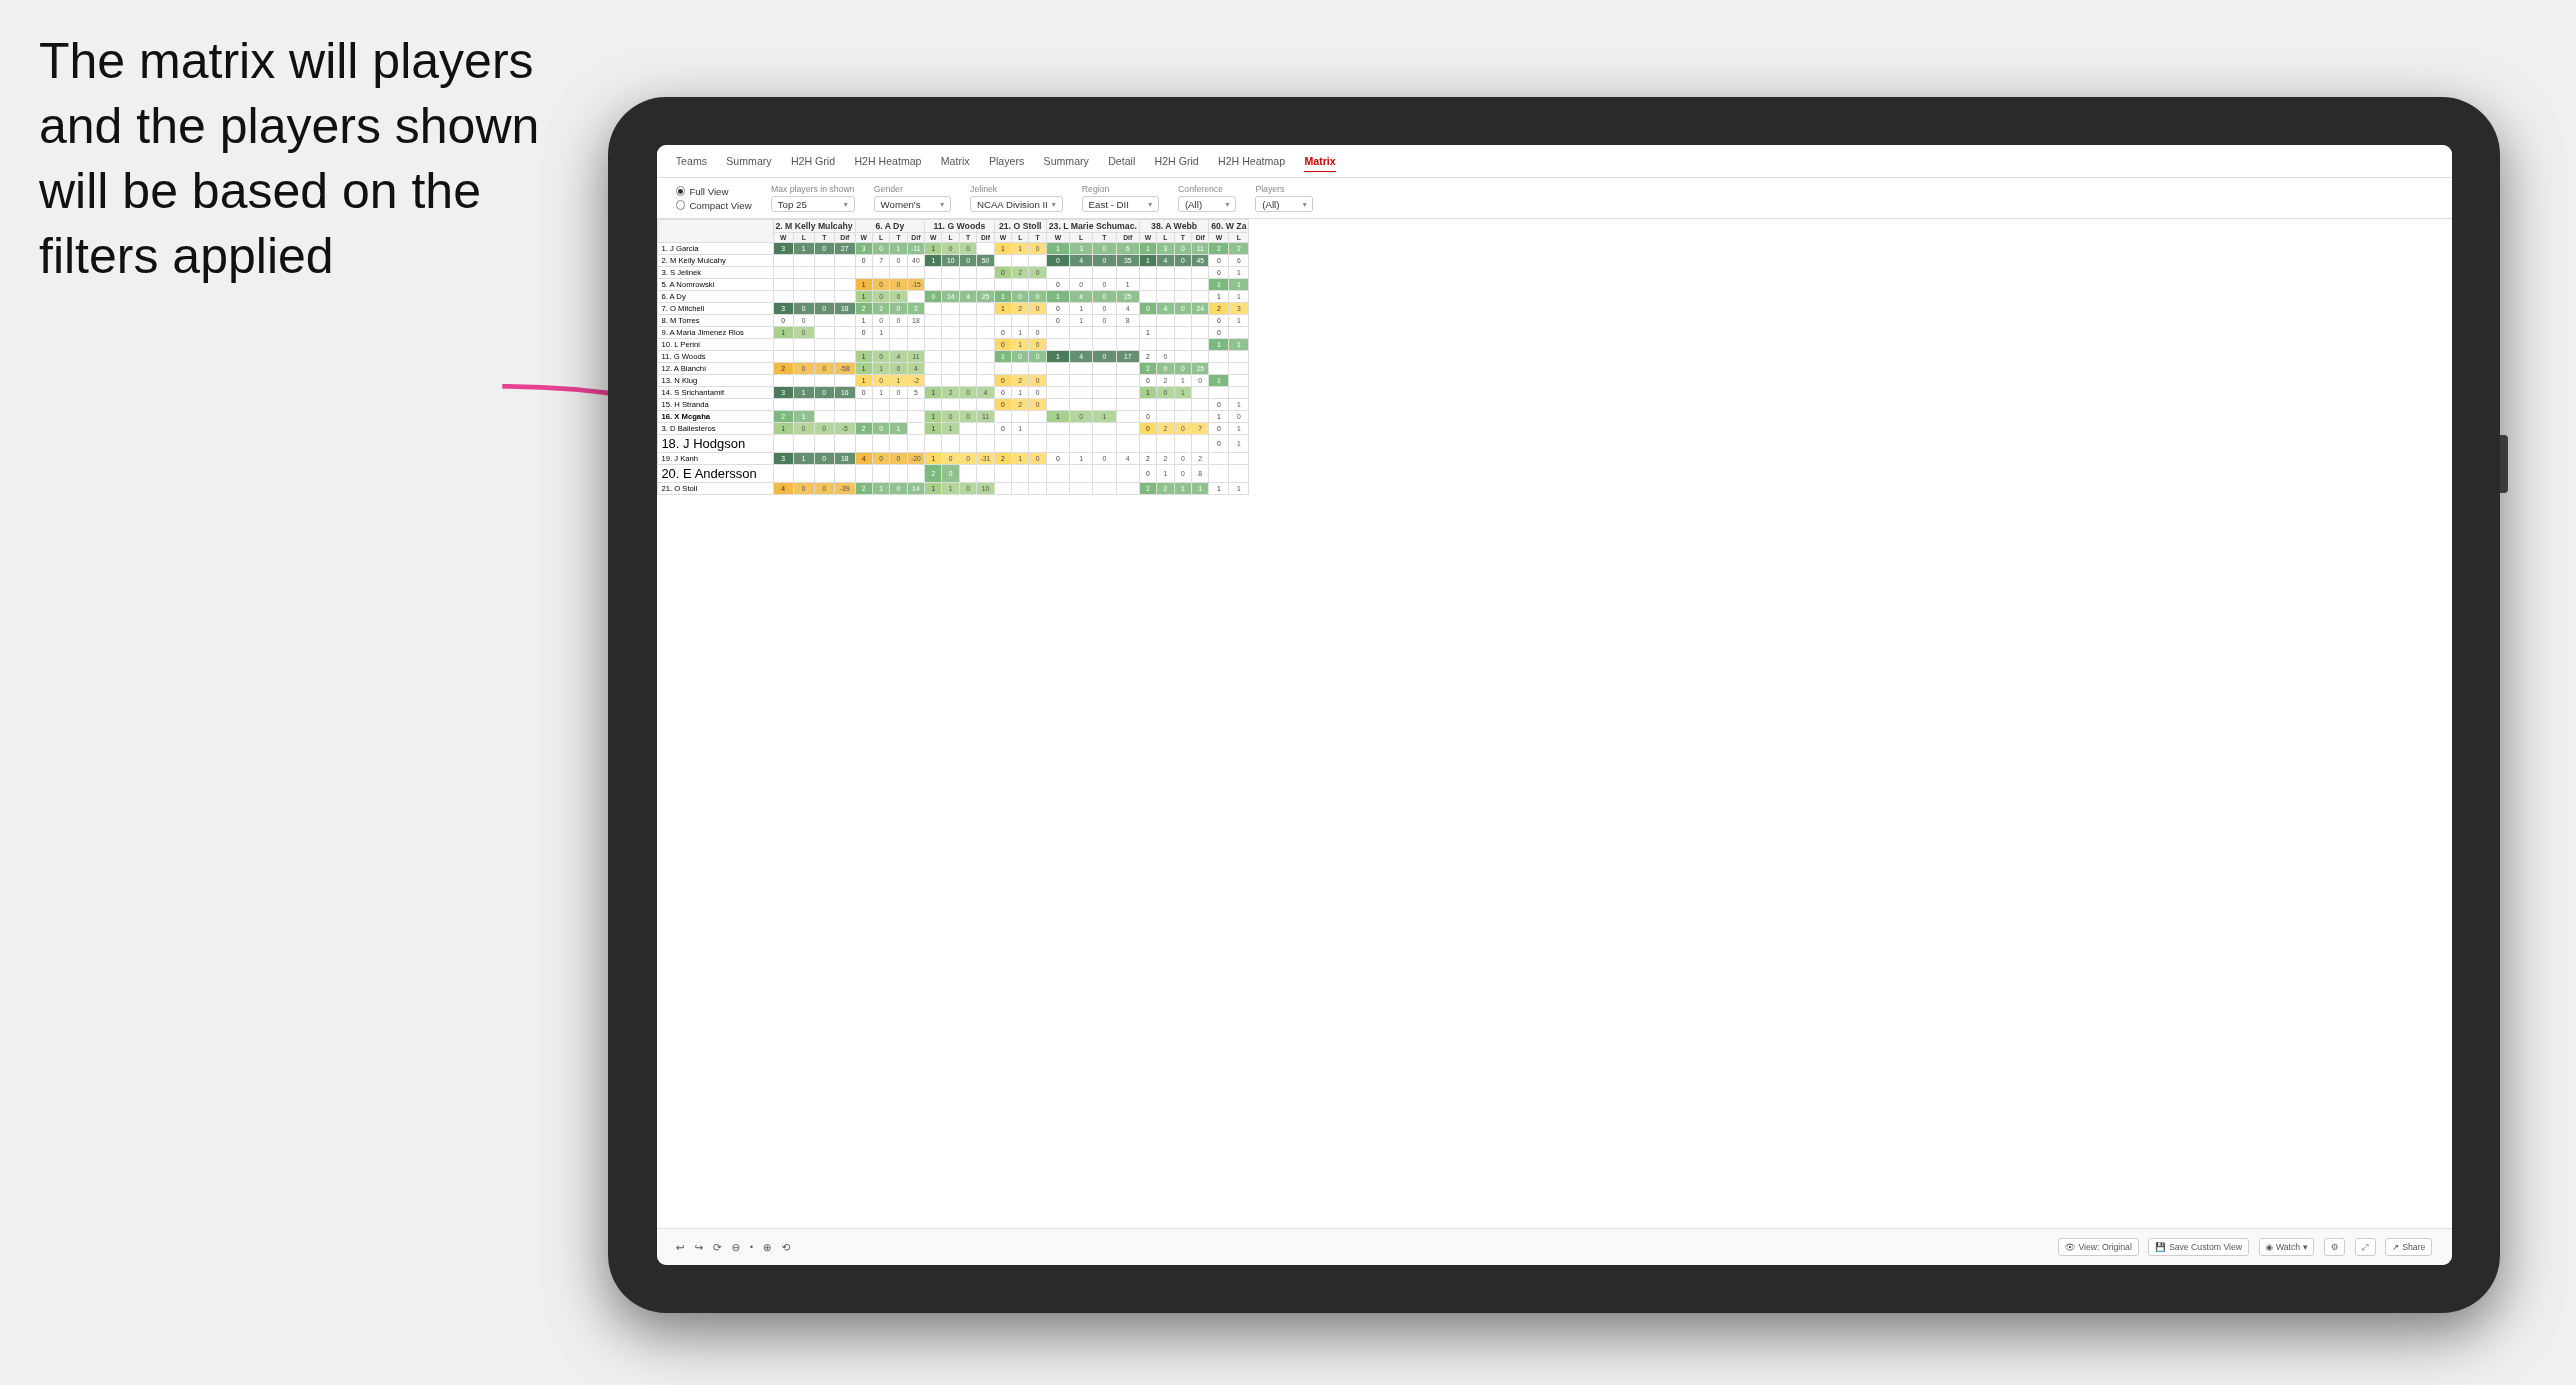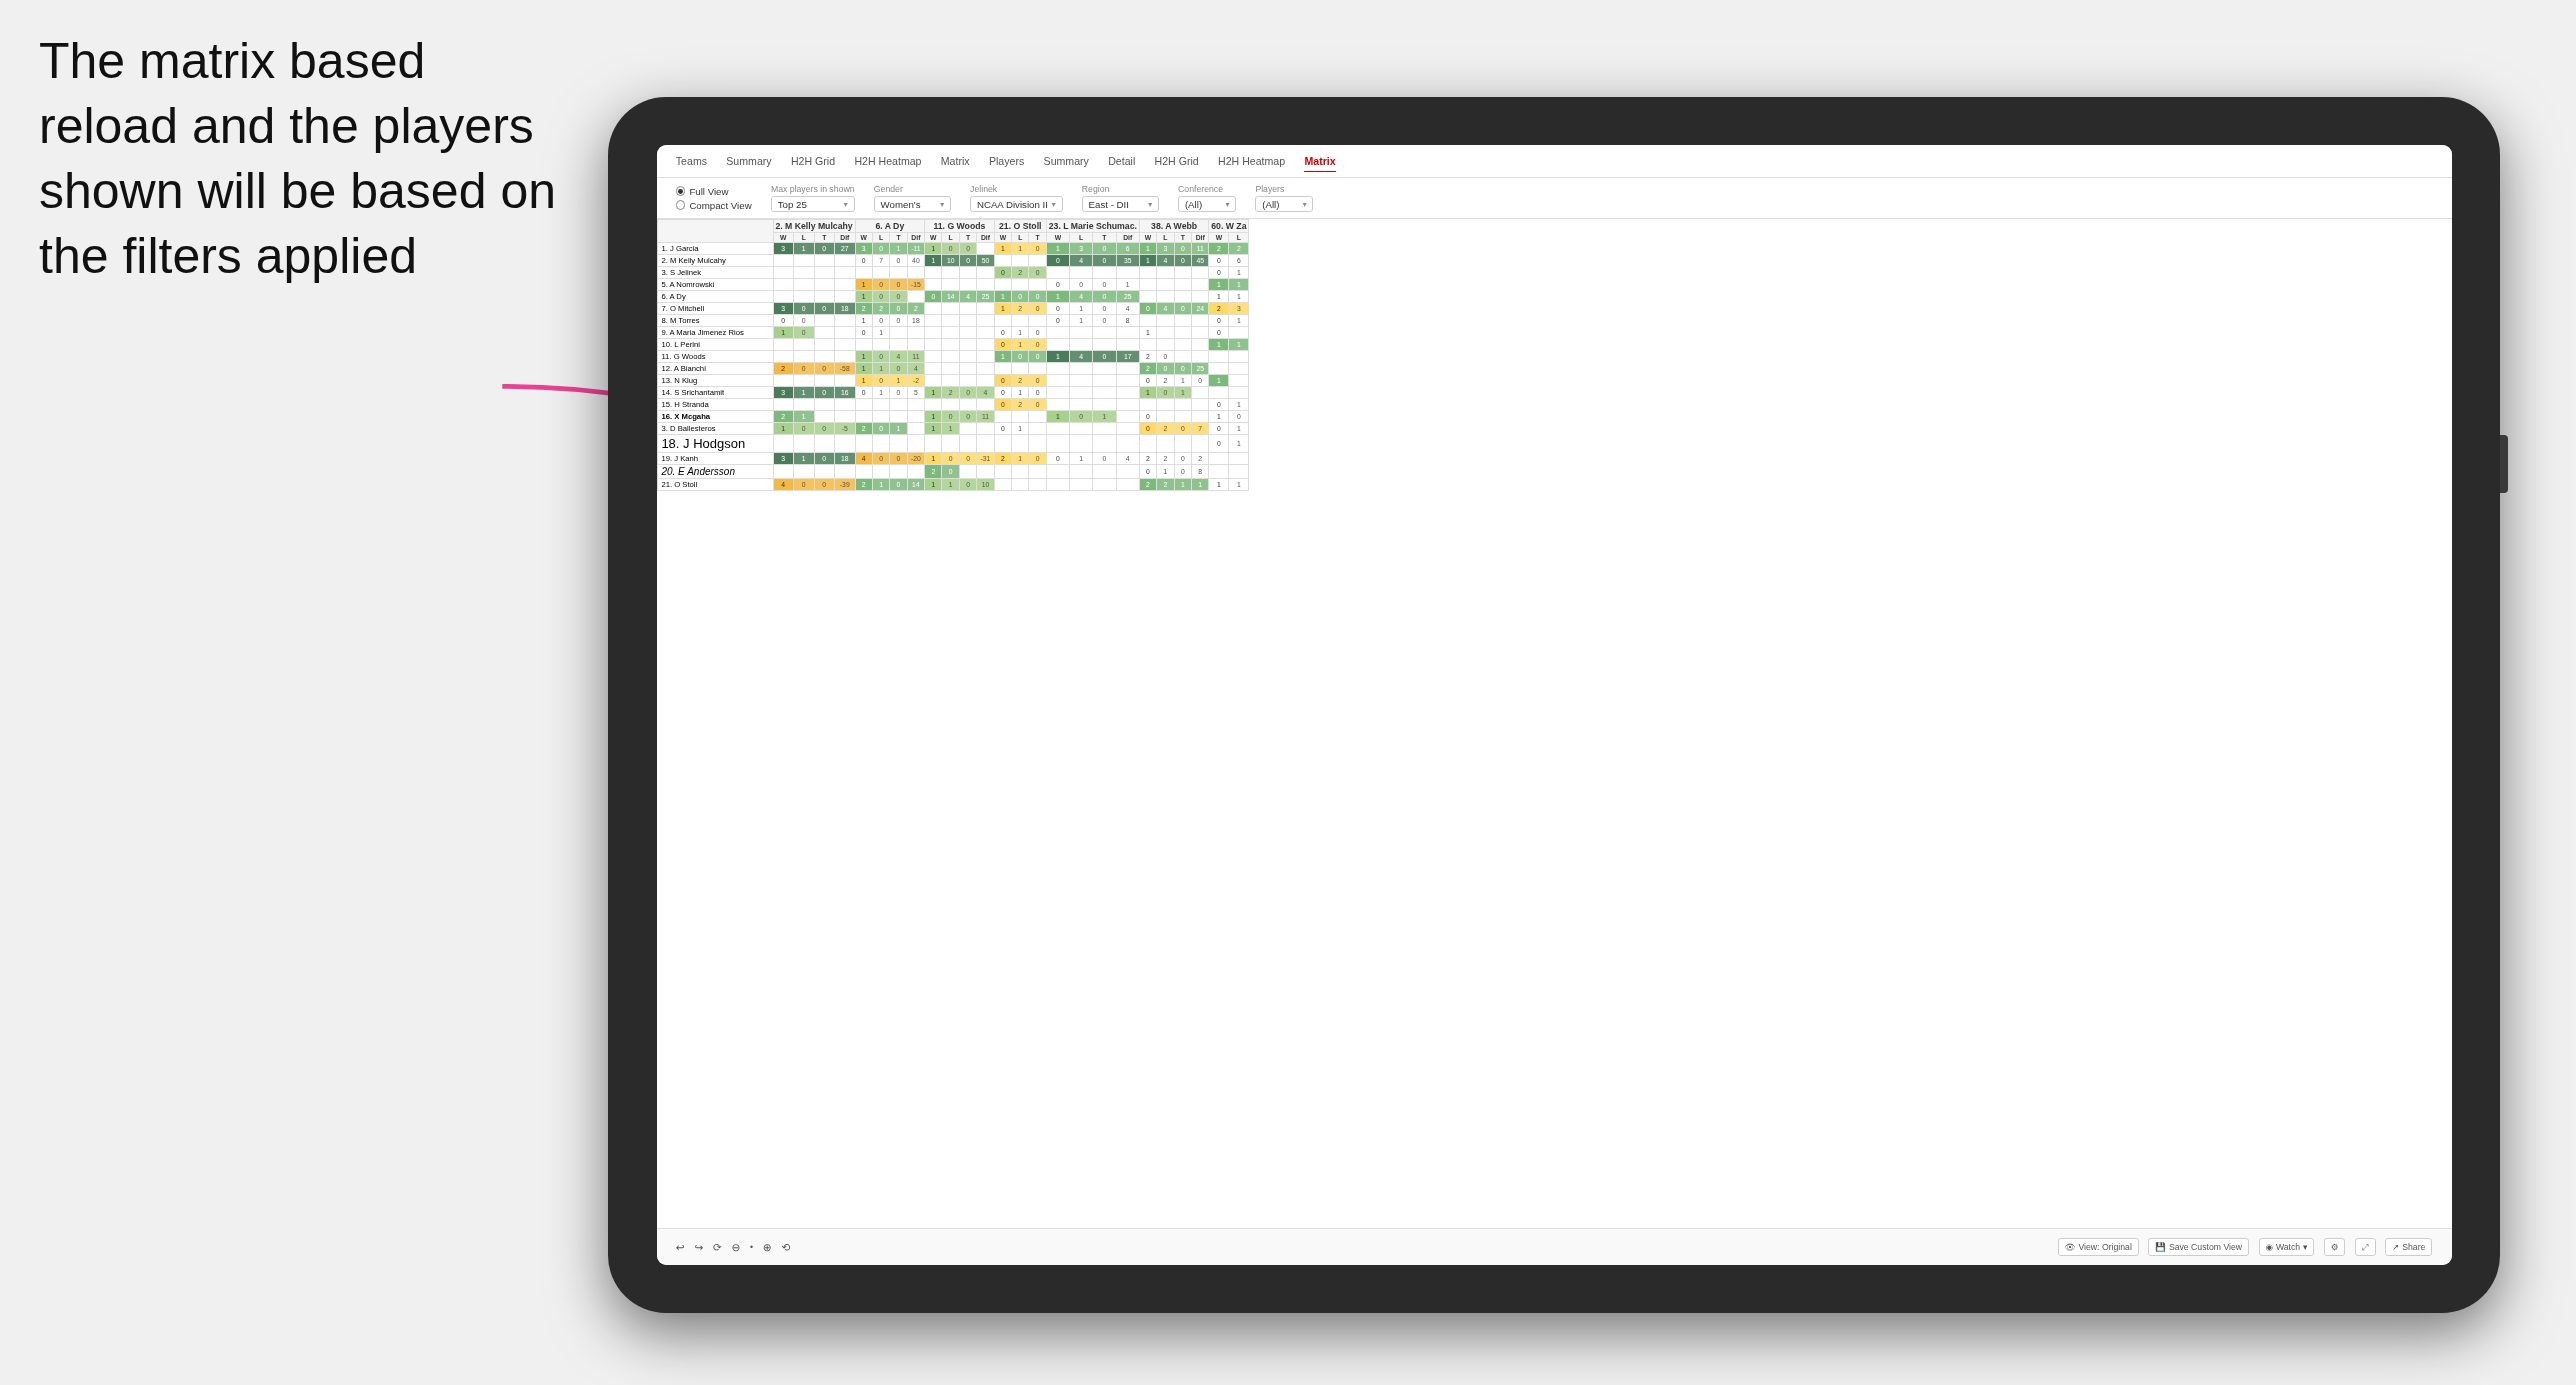--- a/index.html
+++ b/index.html
@@ -308,21 +308,21 @@
       top: 338px;
       width: 7.7px;
       height: 58px;
       background: #3a3a3a;
       border-radius: 0 3.9px 3.9px 0;
     }
   </style>
 </head>
 <body>
 
-<div class="annotation-text">The matrix based reload and the players shown will be based on the filters applied</div>
+<div class="annotation-text">The matrix will players and the players shown will be based on the filters applied</div>
 
 <div class="arrow-container">
   <svg viewBox="0 0 400 120" xmlns="http://www.w3.org/2000/svg">
     <defs>
       <marker id="arrowhead" markerWidth="10" markerHeight="7" refX="10" refY="3.5" orient="auto">
         <polygon points="0 0, 10 3.5, 0 7" fill="#e84393"></polygon>
       </marker>
     </defs>
     <path d="M 20 20 Q 200 20 350 90" stroke="#e84393" stroke-width="5" fill="none" marker-end="url(#arrowhead)"></path>
   </svg>
@@ -939,21 +939,21 @@
                 <td class="cell-white cell-number" style="opacity: 0.85; width: 17.4px; min-width: 17.4px;">0</td>
                 <td class="cell-white cell-number" style="opacity: 0.85; width: 17.4px; min-width: 17.4px;">4</td>
                 <td class="cell-white cell-number" style="width: 17.4px; min-width: 17.4px;">2</td>
                 <td class="cell-white cell-number" style="opacity: 0.85; width: 17.4px; min-width: 17.4px;">2</td>
                 <td class="cell-white cell-number" style="opacity: 0.85; width: 17.4px; min-width: 17.4px;">0</td>
                 <td class="cell-white cell-number" style="opacity: 0.85; width: 17.4px; min-width: 17.4px;">2</td>
                 <td class="cell-white cell-number" style="width: 17.4px; min-width: 17.4px;"></td>
                 <td class="cell-white cell-number" style="width: 17.4px; min-width: 17.4px;"></td>
               </tr>
               <tr>
-                <td class="player-name-col" style="font-size: 10px; white-space: nowrap; font-style: italic;">20. E Andersson</td>
+                <td class="player-name-col" style="font-size: 13px; white-space: nowrap;">20. E Andersson</td>
                 <td class="cell-white cell-number" style="width: 17.4px; min-width: 17.4px;"></td>
                 <td class="cell-white cell-number" style="width: 17.4px; min-width: 17.4px;"></td>
                 <td class="cell-white cell-number" style="width: 17.4px; min-width: 17.4px;"></td>
                 <td class="cell-white cell-number" style="width: 17.4px; min-width: 17.4px;"></td>
                 <td class="cell-white cell-number" style="width: 17.4px; min-width: 17.4px;"></td>
                 <td class="cell-white cell-number" style="width: 17.4px; min-width: 17.4px;"></td>
                 <td class="cell-white cell-number" style="width: 17.4px; min-width: 17.4px;"></td>
                 <td class="cell-white cell-number" style="width: 17.4px; min-width: 17.4px;"></td>
                 <td class="cell-green cell-number" style="width: 17.4px; min-width: 17.4px;">2</td>
                 <td class="cell-green cell-number" style="opacity: 0.85; width: 17.4px; min-width: 17.4px;">0</td>

